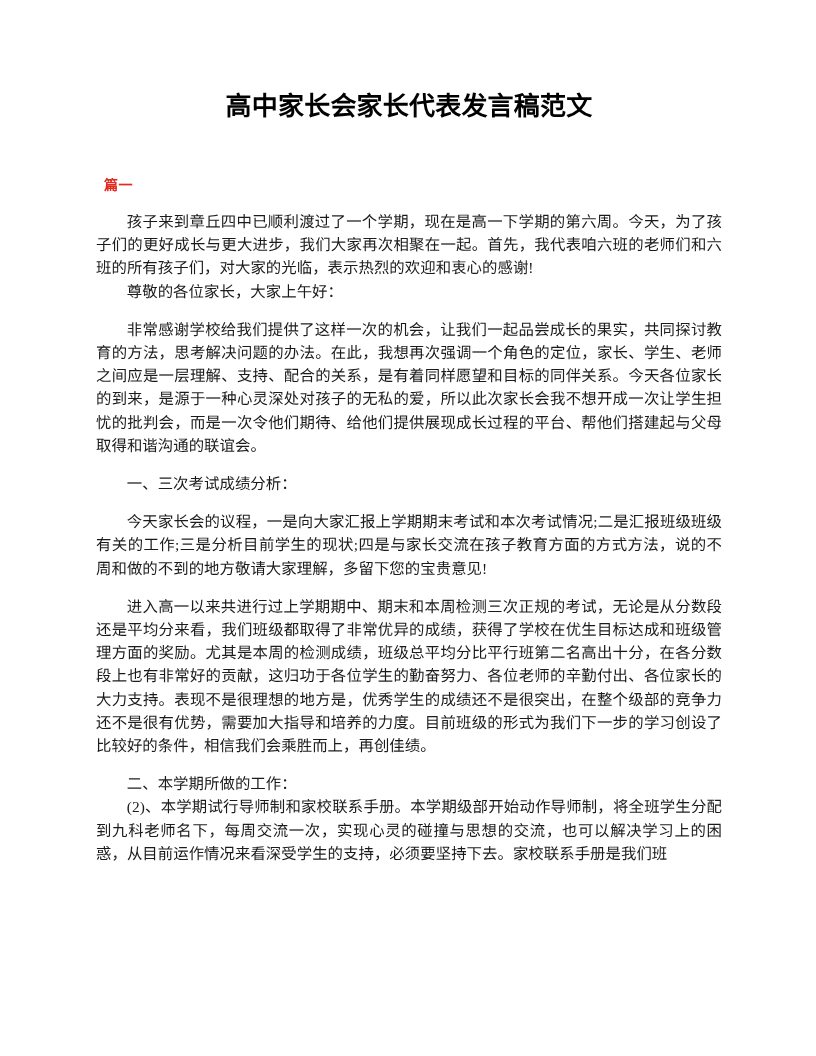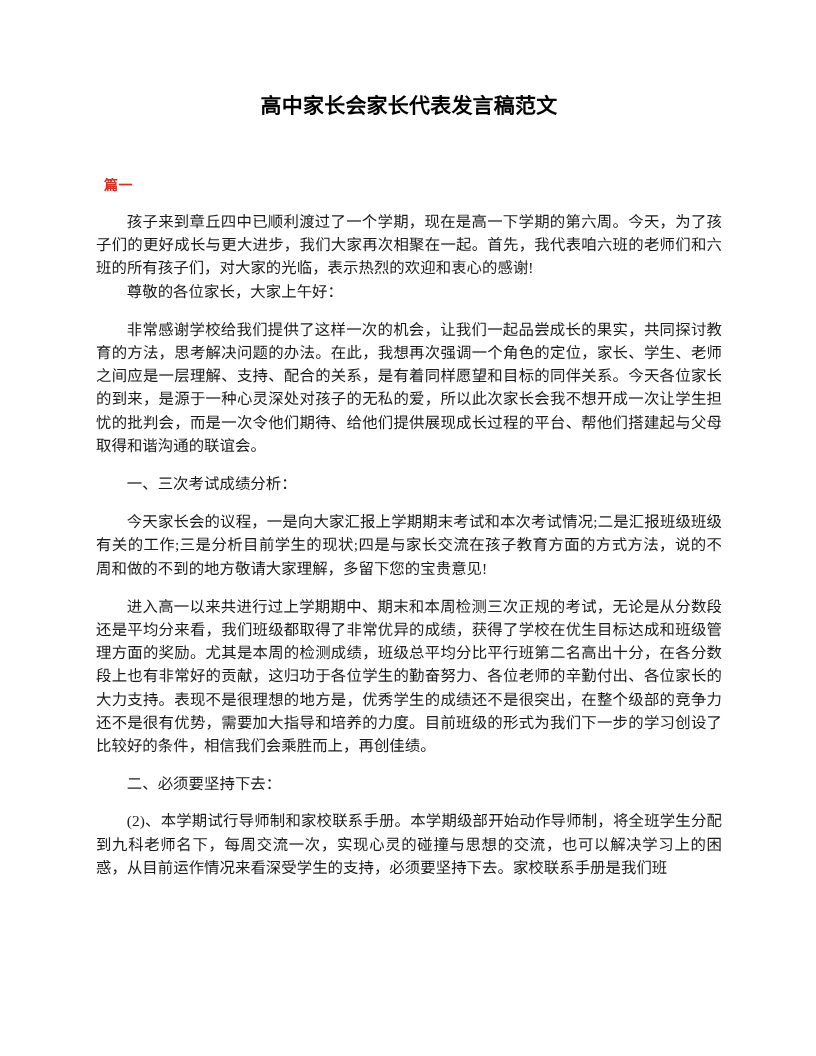--- a/index.html
+++ b/index.html
@@ -23,21 +23,21 @@
     box-sizing: border-box;
     padding: 0 94px 0 96px;
     background: #ffffff;
   }
   .doc-title {
     margin: 0;
     padding: 0;
     text-align: center;
     font-family: "DejaVu Sans", "Liberation Sans", sans-serif;
     font-weight: bold;
-    font-size: 21px;
+    font-size: 26px;
     line-height: 30px;
     letter-spacing: 0.2px;
     color: #000000;
     padding-top: 91px;
   }
   .body-block {
     padding-top: 55px;
   }
   .section-marker {
     color: #E12B1E;
@@ -57,21 +57,20 @@
     letter-spacing: 0.05px;
     color: #1a1a1a;
   }
   p.indent {
     text-indent: 2em;
   }
   p.gap {
     margin-top: 15px;
   }
   p.gap-sm {
-    margin-top: 14px;
   }
 </style>
 </head>
 <body>
 
 <div class="page">
 
   <h1 class="doc-title">高中家长会家长代表发言稿范文</h1>
 
   <div class="body-block">
@@ -83,19 +82,19 @@
     <p class="para indent">尊敬的各位家长，大家上午好：</p>
 
     <p class="para indent gap">非常感谢学校给我们提供了这样一次的机会，让我们一起品尝成长的果实，共同探讨教育的方法，思考解决问题的办法。在此，我想再次强调一个角色的定位，家长、学生、老师之间应是一层理解、支持、配合的关系，是有着同样愿望和目标的同伴关系。今天各位家长的到来，是源于一种心灵深处对孩子的无私的爱，所以此次家长会我不想开成一次让学生担忧的批判会，而是一次令他们期待、给他们提供展现成长过程的平台、帮他们搭建起与父母取得和谐沟通的联谊会。</p>
 
     <p class="para indent gap">一、三次考试成绩分析：</p>
 
     <p class="para indent gap">今天家长会的议程，一是向大家汇报上学期期末考试和本次考试情况;二是汇报班级班级有关的工作;三是分析目前学生的现状;四是与家长交流在孩子教育方面的方式方法，说的不周和做的不到的地方敬请大家理解，多留下您的宝贵意见!</p>
 
     <p class="para indent gap">进入高一以来共进行过上学期期中、期末和本周检测三次正规的考试，无论是从分数段还是平均分来看，我们班级都取得了非常优异的成绩，获得了学校在优生目标达成和班级管理方面的奖励。尤其是本周的检测成绩，班级总平均分比平行班第二名高出十分，在各分数段上也有非常好的贡献，这归功于各位学生的勤奋努力、各位老师的辛勤付出、各位家长的大力支持。表现不是很理想的地方是，优秀学生的成绩还不是很突出，在整个级部的竞争力还不是很有优势，需要加大指导和培养的力度。目前班级的形式为我们下一步的学习创设了比较好的条件，相信我们会乘胜而上，再创佳绩。</p>
 
-    <p class="para indent gap">二、必须要坚持下去：</p>
+    <p class="para indent gap">二、本学期所做的工作：</p>
 
 
     <p class="para indent gap-sm">(2)、本学期试行导师制和家校联系手册。本学期级部开始动作导师制，将全班学生分配到九科老师名下，每周交流一次，实现心灵的碰撞与思想的交流，也可以解决学习上的困惑，从目前运作情况来看深受学生的支持，必须要坚持下去。家校联系手册是我们班</p>
 
   </div>
 </div>
 
 </body></html>

